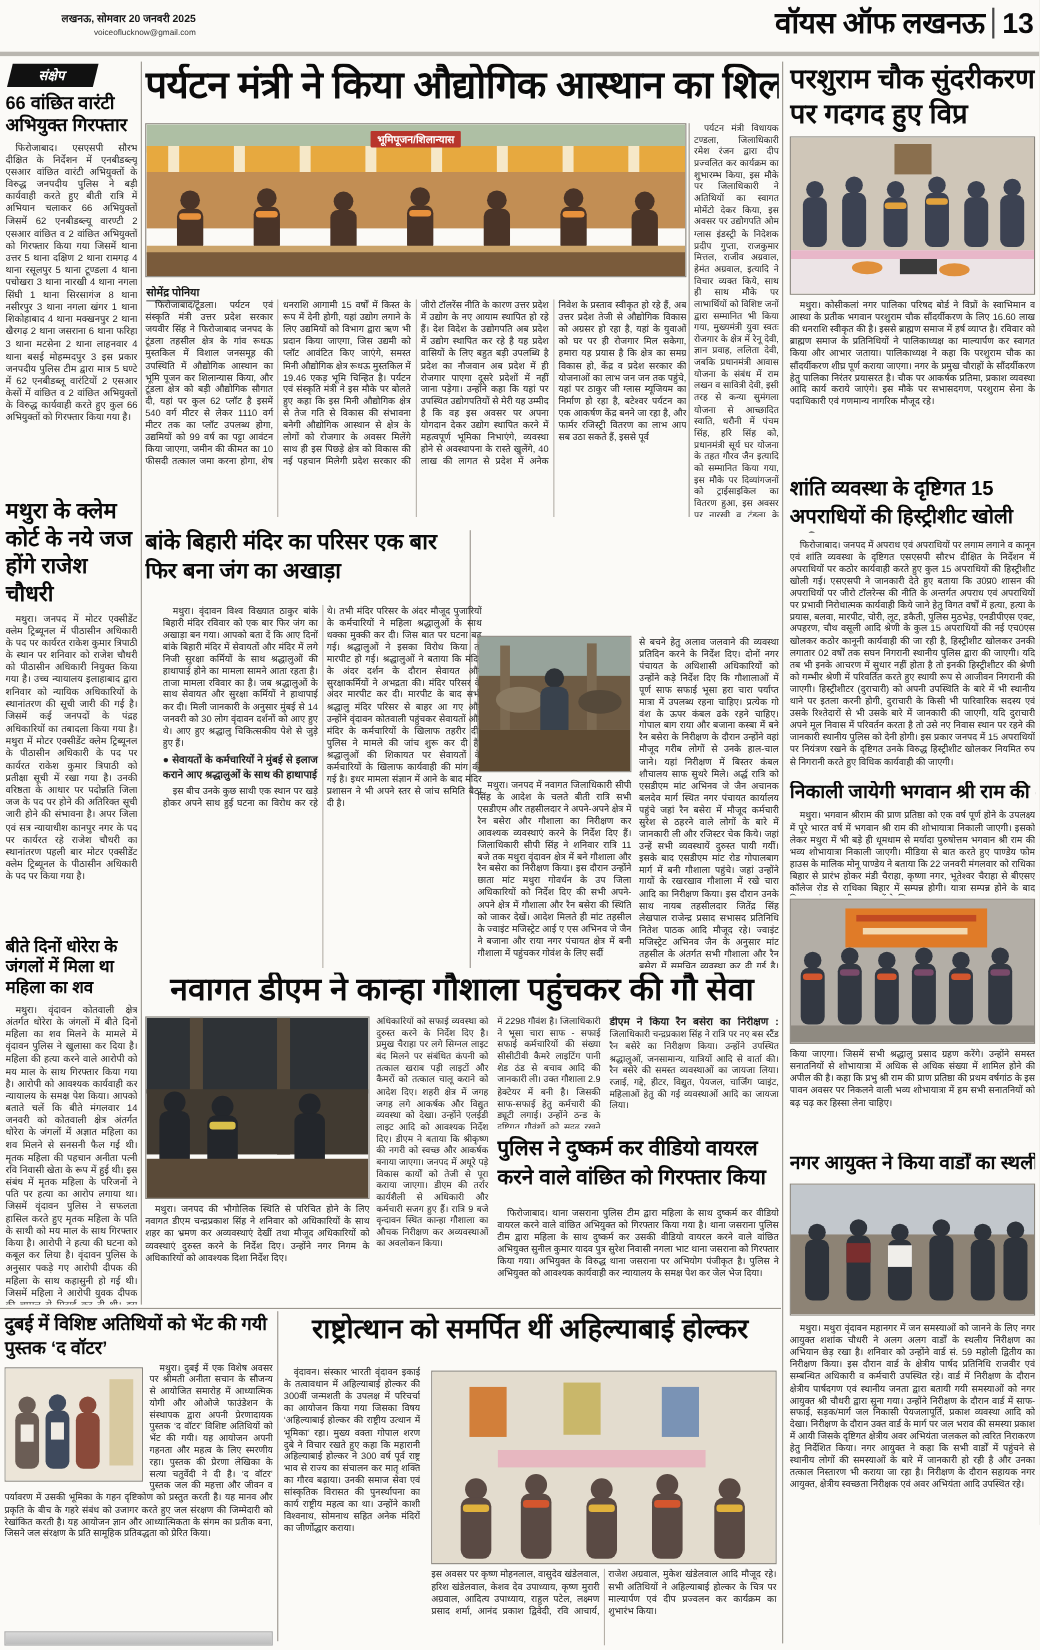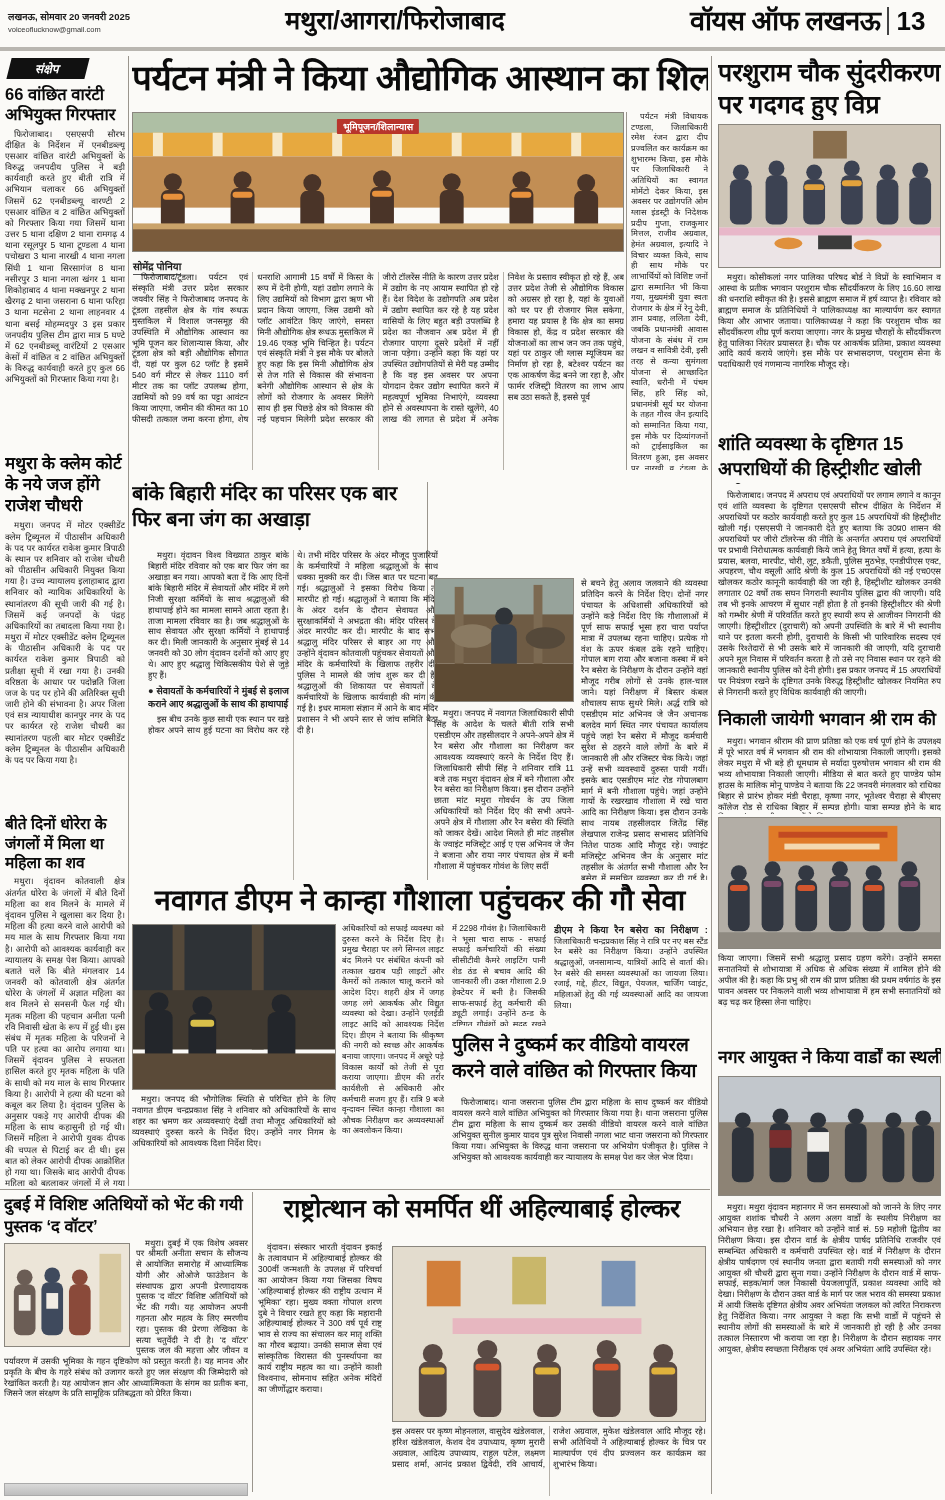--- a/index.html
+++ b/index.html
@@ -22,26 +22,25 @@
                font-size:9.5px;font-weight:bold;padding:1px 6px;white-space:nowrap;border-radius:1px;}
   .graybar{position:absolute;background:linear-gradient(#d9d9d9,#bdbdbd);border:1px solid #aaa;box-sizing:border-box;}
   .nowrap{white-space:nowrap;overflow:hidden;}
   .subhead-inline{font-weight:bold;font-size:9.5px;}
 </style>
 </head>
 <body>
 
 <div id="page">
 
-  <div class="abs" style="left:8px;top:10px;width:170px;">
+  <div class="abs" style="left:8px;top:10px;width:170px;text-align:right;">
     <div style="font-size:9.5px;font-weight:bold;">लखनऊ, सोमवार 20 जनवरी 2025</div>
     <div style="font-size:7.5px;color:#333;margin-top:2px;">voiceoflucknow@gmail.com</div>
   </div>
-  <div class="abs head" style="left:235px;top:6px;width:320px;font-size:25px;text-align:center;">मथुरा/आगरा/फिरोजाबाद</div>
-  <div class="abs" style="left:690px;top:6px;width:250px;display:flex;align-items:center;gap:7px;">
+  <div class="abs" style="left:690px;top:6px;width:250px;display:flex;align-items:center;justify-content:flex-end;gap:7px;">
     <span class="head" style="font-size:27px;letter-spacing:-0.5px;">वॉयस ऑफ लखनऊ</span>
     <span style="width:2px;height:28px;background:#444;"></span>
     <span class="head" style="font-size:26px;">13</span>
   </div>
   <div class="abs" style="left:0;top:47px;width:945px;height:4px;background:#b9b6b0;"></div>
 
   <div class="vrule" style="left:128px;top:56px;height:1130px;"></div>
   <div class="vrule" style="left:711px;top:56px;height:1438px;"></div>
   <div class="vrule" style="left:427px;top:482px;height:398px;"></div>
   <div class="vrule" style="left:626px;top:112px;height:358px;"></div>
@@ -49,21 +48,21 @@
   <div class="hrule" style="left:0;top:1189px;width:710px;"></div>
 
   <div class="abs clip" style="left:5px;top:56px;width:120px;height:1130px;">
     <div style="background:#111;color:#fff;font-size:12px;font-weight:bold;width:78px;padding:2px 0;text-align:center;transform:skewX(-14deg);margin:2px 0 6px 4px;">संक्षेप</div>
 
     <div class="head" style="font-size:16.5px;line-height:1.2;">66 वांछित वारंटी अभियुक्त गिरफ्तार</div>
     <div class="body clip" style="height:318px;margin-top:4px;font-size:8.6px;">
         <p>फिरोजाबाद। एसएसपी सौरभ दीक्षित के निर्देशन में एनबीडब्ल्यू एसआर वांछित वारंटी अभियुक्तों के विरुद्ध जनपदीय पुलिस ने बड़ी कार्यवाही करते हुए बीती रात्रि में अभियान चलाकर 66 अभियुक्तों जिसमें 62 एनबीडब्ल्यू वारण्टी 2 एसआर वांछित व 2 वांछित अभियुक्तों को गिरफ्तार किया गया जिसमें थाना उत्तर 5 थाना दक्षिण 2 थाना रामगढ़ 4 थाना रसूलपुर 5 थाना टूण्डला 4 थाना पचोखरा 3 थाना नारखी 4 थाना नगला सिंघी 1 थाना सिरसागंज 8 थाना नसीरपुर 3 थाना नगला खंगर 1 थाना शिकोहाबाद 4 थाना मक्खनपुर 2 थाना खैरगढ़ 2 थाना जसराना 6 थाना फरिहा 3 थाना मटसेना 2 थाना लाहनवार 4 थाना बसई मोहम्मदपुर 3 इस प्रकार जनपदीय पुलिस टीम द्वारा मात्र 5 घण्टे में 62 एनबीडब्लू वारंटियों 2 एसआर केसों में वांछित व 2 वांछित अभियुक्तों के विरुद्ध कार्यवाही करते हुए कुल 66 अभियुक्तों को गिरफ्तार किया गया है।</p>
       </div>
 
-    <div class="head" style="font-size:17px;line-height:1.25;margin-top:6px;">मथुरा के क्लेम कोर्ट के नये जज होंगे राजेश चौधरी</div>
+    <div class="head" style="font-size:20px;line-height:1.25;margin-top:6px;">मथुरा के क्लेम कोर्ट के नये जज होंगे राजेश चौधरी</div>
     <div class="body clip" style="height:292px;margin-top:4px;font-size:8.6px;">
         <p>मथुरा। जनपद में मोटर एक्सीडेंट क्लेम ट्रिब्यूनल में पीठासीन अधिकारी के पद पर कार्यरत राकेश कुमार त्रिपाठी के स्थान पर शनिवार को राजेश चौधरी को पीठासीन अधिकारी नियुक्त किया गया है। उच्च न्यायालय इलाहाबाद द्वारा शनिवार को न्यायिक अधिकारियों के स्थानांतरण की सूची जारी की गई है। जिसमें कई जनपदों के पंद्रह अधिकारियों का तबादला किया गया है। मथुरा में मोटर एक्सीडेंट क्लेम ट्रिब्यूनल के पीठासीन अधिकारी के पद पर कार्यरत राकेश कुमार त्रिपाठी को प्रतीक्षा सूची में रखा गया है। उनकी वरिष्ठता के आधार पर पदोन्नति जिला जज के पद पर होने की अतिरिक्त सूची जारी होने की संभावना है। अपर जिला एवं सत्र न्यायाधीश कानपुर नगर के पद पर कार्यरत रहे राजेश चौधरी का स्थानांतरण पहली बार मोटर एक्सीडेंट क्लेम ट्रिब्यूनल के पीठासीन अधिकारी के पद पर किया गया है।</p>
       </div>
 
     <div class="head" style="font-size:15.5px;line-height:1.25;margin-top:2px;">बीते दिनों धोरेरा के जंगलों में मिला था महिला का शव</div>
     <div class="body clip" style="height:330px;margin-top:4px;font-size:8.6px;">
         <p>मथुरा। वृंदावन कोतवाली क्षेत्र अंतर्गत धोरेरा के जंगलों में बीते दिनों महिला का शव मिलने के मामले में वृंदावन पुलिस ने खुलासा कर दिया है। महिला की हत्या करने वाले आरोपी को मय माल के साथ गिरफ्तार किया गया है। आरोपी को आवश्यक कार्यवाही कर न्यायालय के समक्ष पेश किया। आपको बताते चलें कि बीते मंगलवार 14 जनवरी को कोतवाली क्षेत्र अंतर्गत धोरेरा के जंगलों में अज्ञात महिला का शव मिलने से सनसनी फैल गई थी। मृतक महिला की पहचान अनीता पत्नी रवि निवासी खेता के रूप में हुई थी। इस संबंध में मृतक महिला के परिजनों ने पति पर हत्या का आरोप लगाया था। जिसमें वृंदावन पुलिस ने सफलता हासिल करते हुए मृतक महिला के पति के साथी को मय माल के साथ गिरफ्तार किया है। आरोपी ने हत्या की घटना को कबूल कर लिया है। वृंदावन पुलिस के अनुसार पकड़े गए आरोपी दीपक की महिला के साथ कहासुनी हो गई थी। जिसमें महिला ने आरोपी युवक दीपक की चप्पल से पिटाई कर दी थी। इस बात को लेकर आरोपी दीपक आक्रोशित हो गया था। जिसके बाद आरोपी दीपक महिला को बहलाकर जंगलों में ले गया था। जहां उसने दुपट्टे से महिला का गला दबा दिया। जब महिला चीखने लगी तो उसे पेड़ से लटका दिया।</p>
       </div>
   </div>
 

